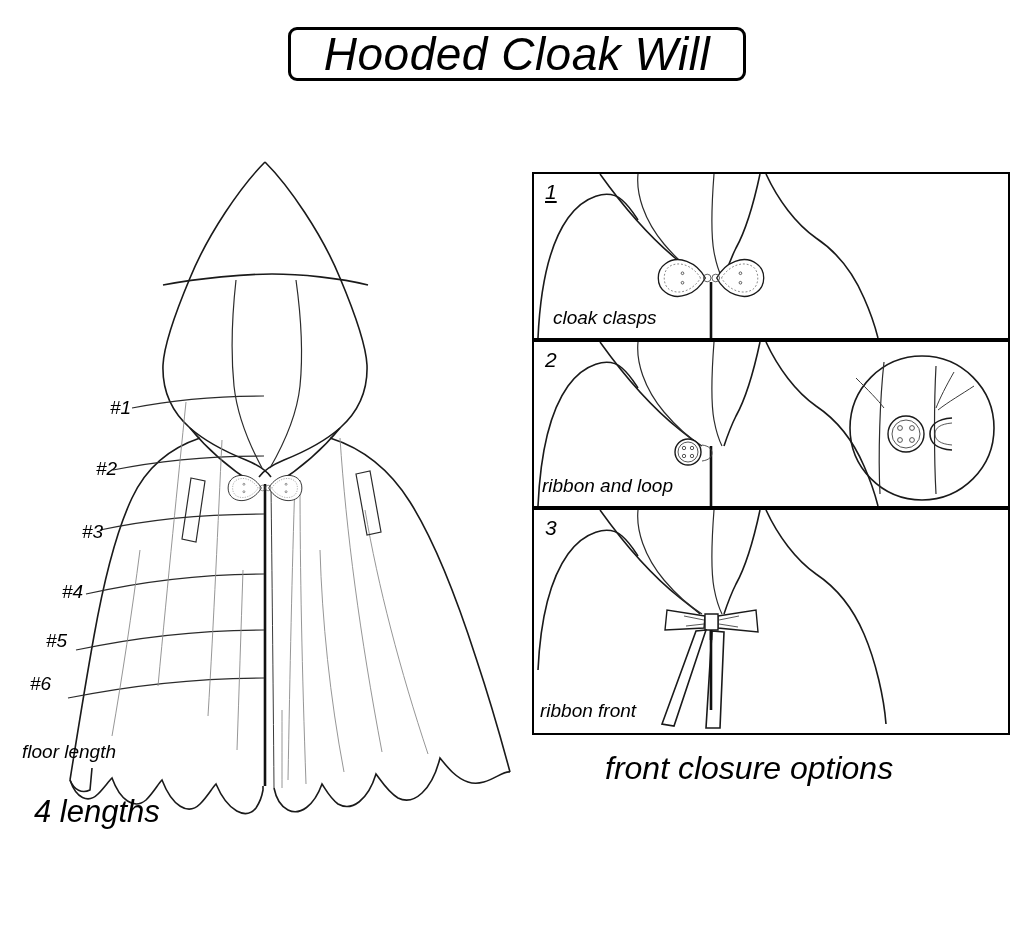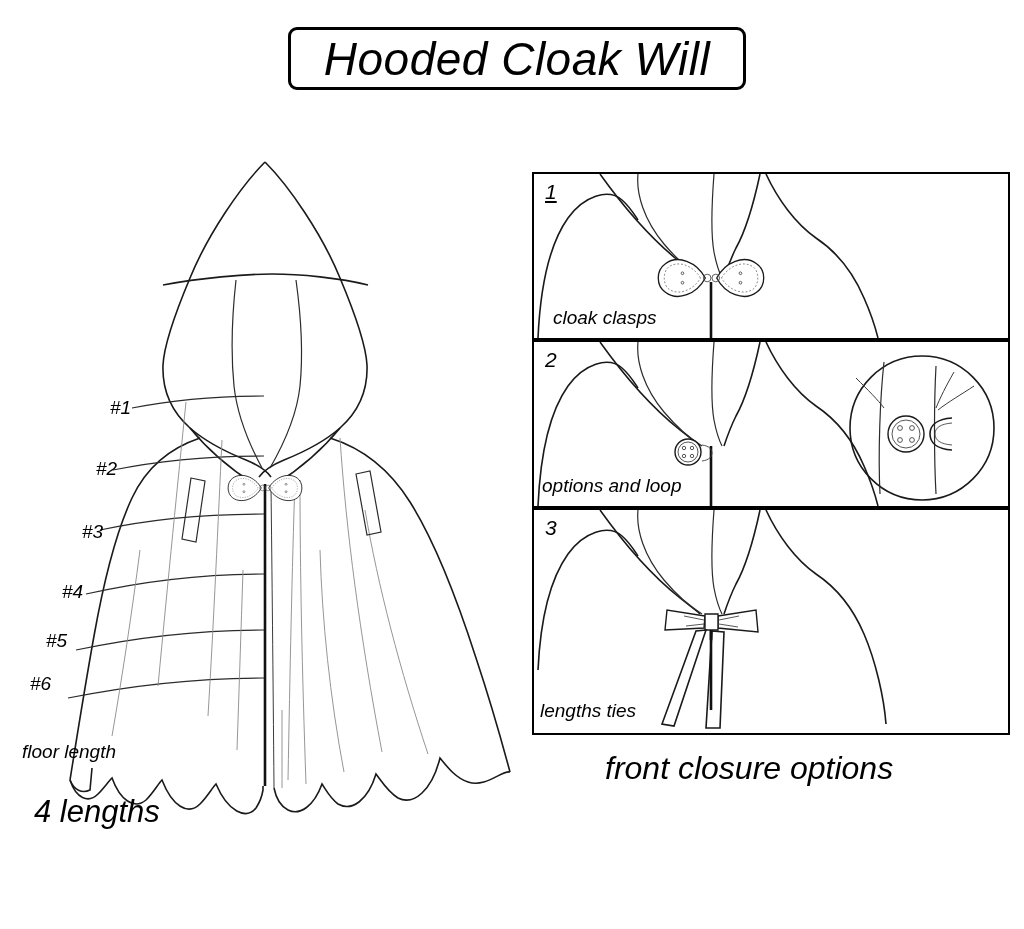--- a/index.html
+++ b/index.html
@@ -23,21 +23,21 @@
     width: 1024px;
     height: 929px;
   }
 
   
   .title-box {
     position: absolute;
     left: 288px;
     top: 27px;
     width: 458px;
-    height: 63px;
+    height: 54px;
     border: 3px solid #000;
     border-radius: 9px;
     box-sizing: border-box;
     display: flex;
     align-items: center;
     justify-content: center;
     background: #fff;
   }
   .title-text {
     font-style: italic;
@@ -278,21 +278,21 @@
         <circle class="ink-det" cx="366" cy="86" r="2.4"></circle>
         <circle class="ink-det" cx="378" cy="86" r="2.4"></circle>
         <circle class="ink-det" cx="366" cy="98" r="2.4"></circle>
         <circle class="ink-det" cx="378" cy="98" r="2.4"></circle>
 
         <path class="ink" d="M418,76 C 402,77 396,84 396,92 C 396,100 402,107 418,108"></path>
         <path class="ink-det" d="M418,81 C 406,82 401,86 401,92 C 401,98 406,102 418,103"></path>
       </g>
     </svg>
     <span class="abs panel-num" style="left:11px; top:6px;">2</span>
-    <span class="abs panel-cap" style="left:8px; top:133px;">options and loop</span>
+    <span class="abs panel-cap" style="left:8px; top:133px;">ribbon and loop</span>
   </div>
 
   <div class="panel-frame" style="left:532px; top:508px; width:478px; height:227px;">
     <svg width="474" height="223" viewBox="0 0 474 223">
       <path class="ink" d="M4,160 C 6,118 14,72 34,44 C 50,22 74,14 88,26 C 96,33 100,40 104,46"></path>
       <path class="ink" d="M66,0 C 86,28 116,64 146,88 C 156,96 162,100 166,104"></path>
       <path class="ink-seam" d="M104,0 C 102,20 110,46 130,70 C 146,89 160,99 168,104"></path>
       <path class="ink-seam" d="M180,0 C 178,26 176,56 180,78 C 183,94 186,100 188,104"></path>
       <path class="ink" d="M226,0 C 220,28 212,56 202,74 C 196,86 192,98 190,104"></path>
       <path class="ink" d="M232,0 C 244,26 262,50 282,64 C 300,76 318,96 330,124 C 342,152 350,188 352,214"></path>
@@ -311,18 +311,18 @@
         <path class="ink-det" d="M170,114 L 152,116"></path>
         <path class="ink-det" d="M185,110 L 205,106"></path>
         <path class="ink-det" d="M185,114 L 204,117"></path>
 
         <path class="ink" d="M172,120 L 162,121 L 128,214 L 140,216 Z"></path>
         <path class="ink" d="M178,121 L 190,122 L 186,218 L 172,218 Z"></path>
         <path class="ink-heavy" d="M177,120 L 177,200"></path>
       </g>
     </svg>
     <span class="abs panel-num" style="left:11px; top:6px;">3</span>
-    <span class="abs panel-cap" style="left:6px; top:190px;">lengths ties</span>
+    <span class="abs panel-cap" style="left:6px; top:190px;">ribbon front</span>
   </div>
 
   <span class="abs caption-xl" style="left:605px; top:750px;">front closure options</span>
 
 </div>
 
 </body></html>

